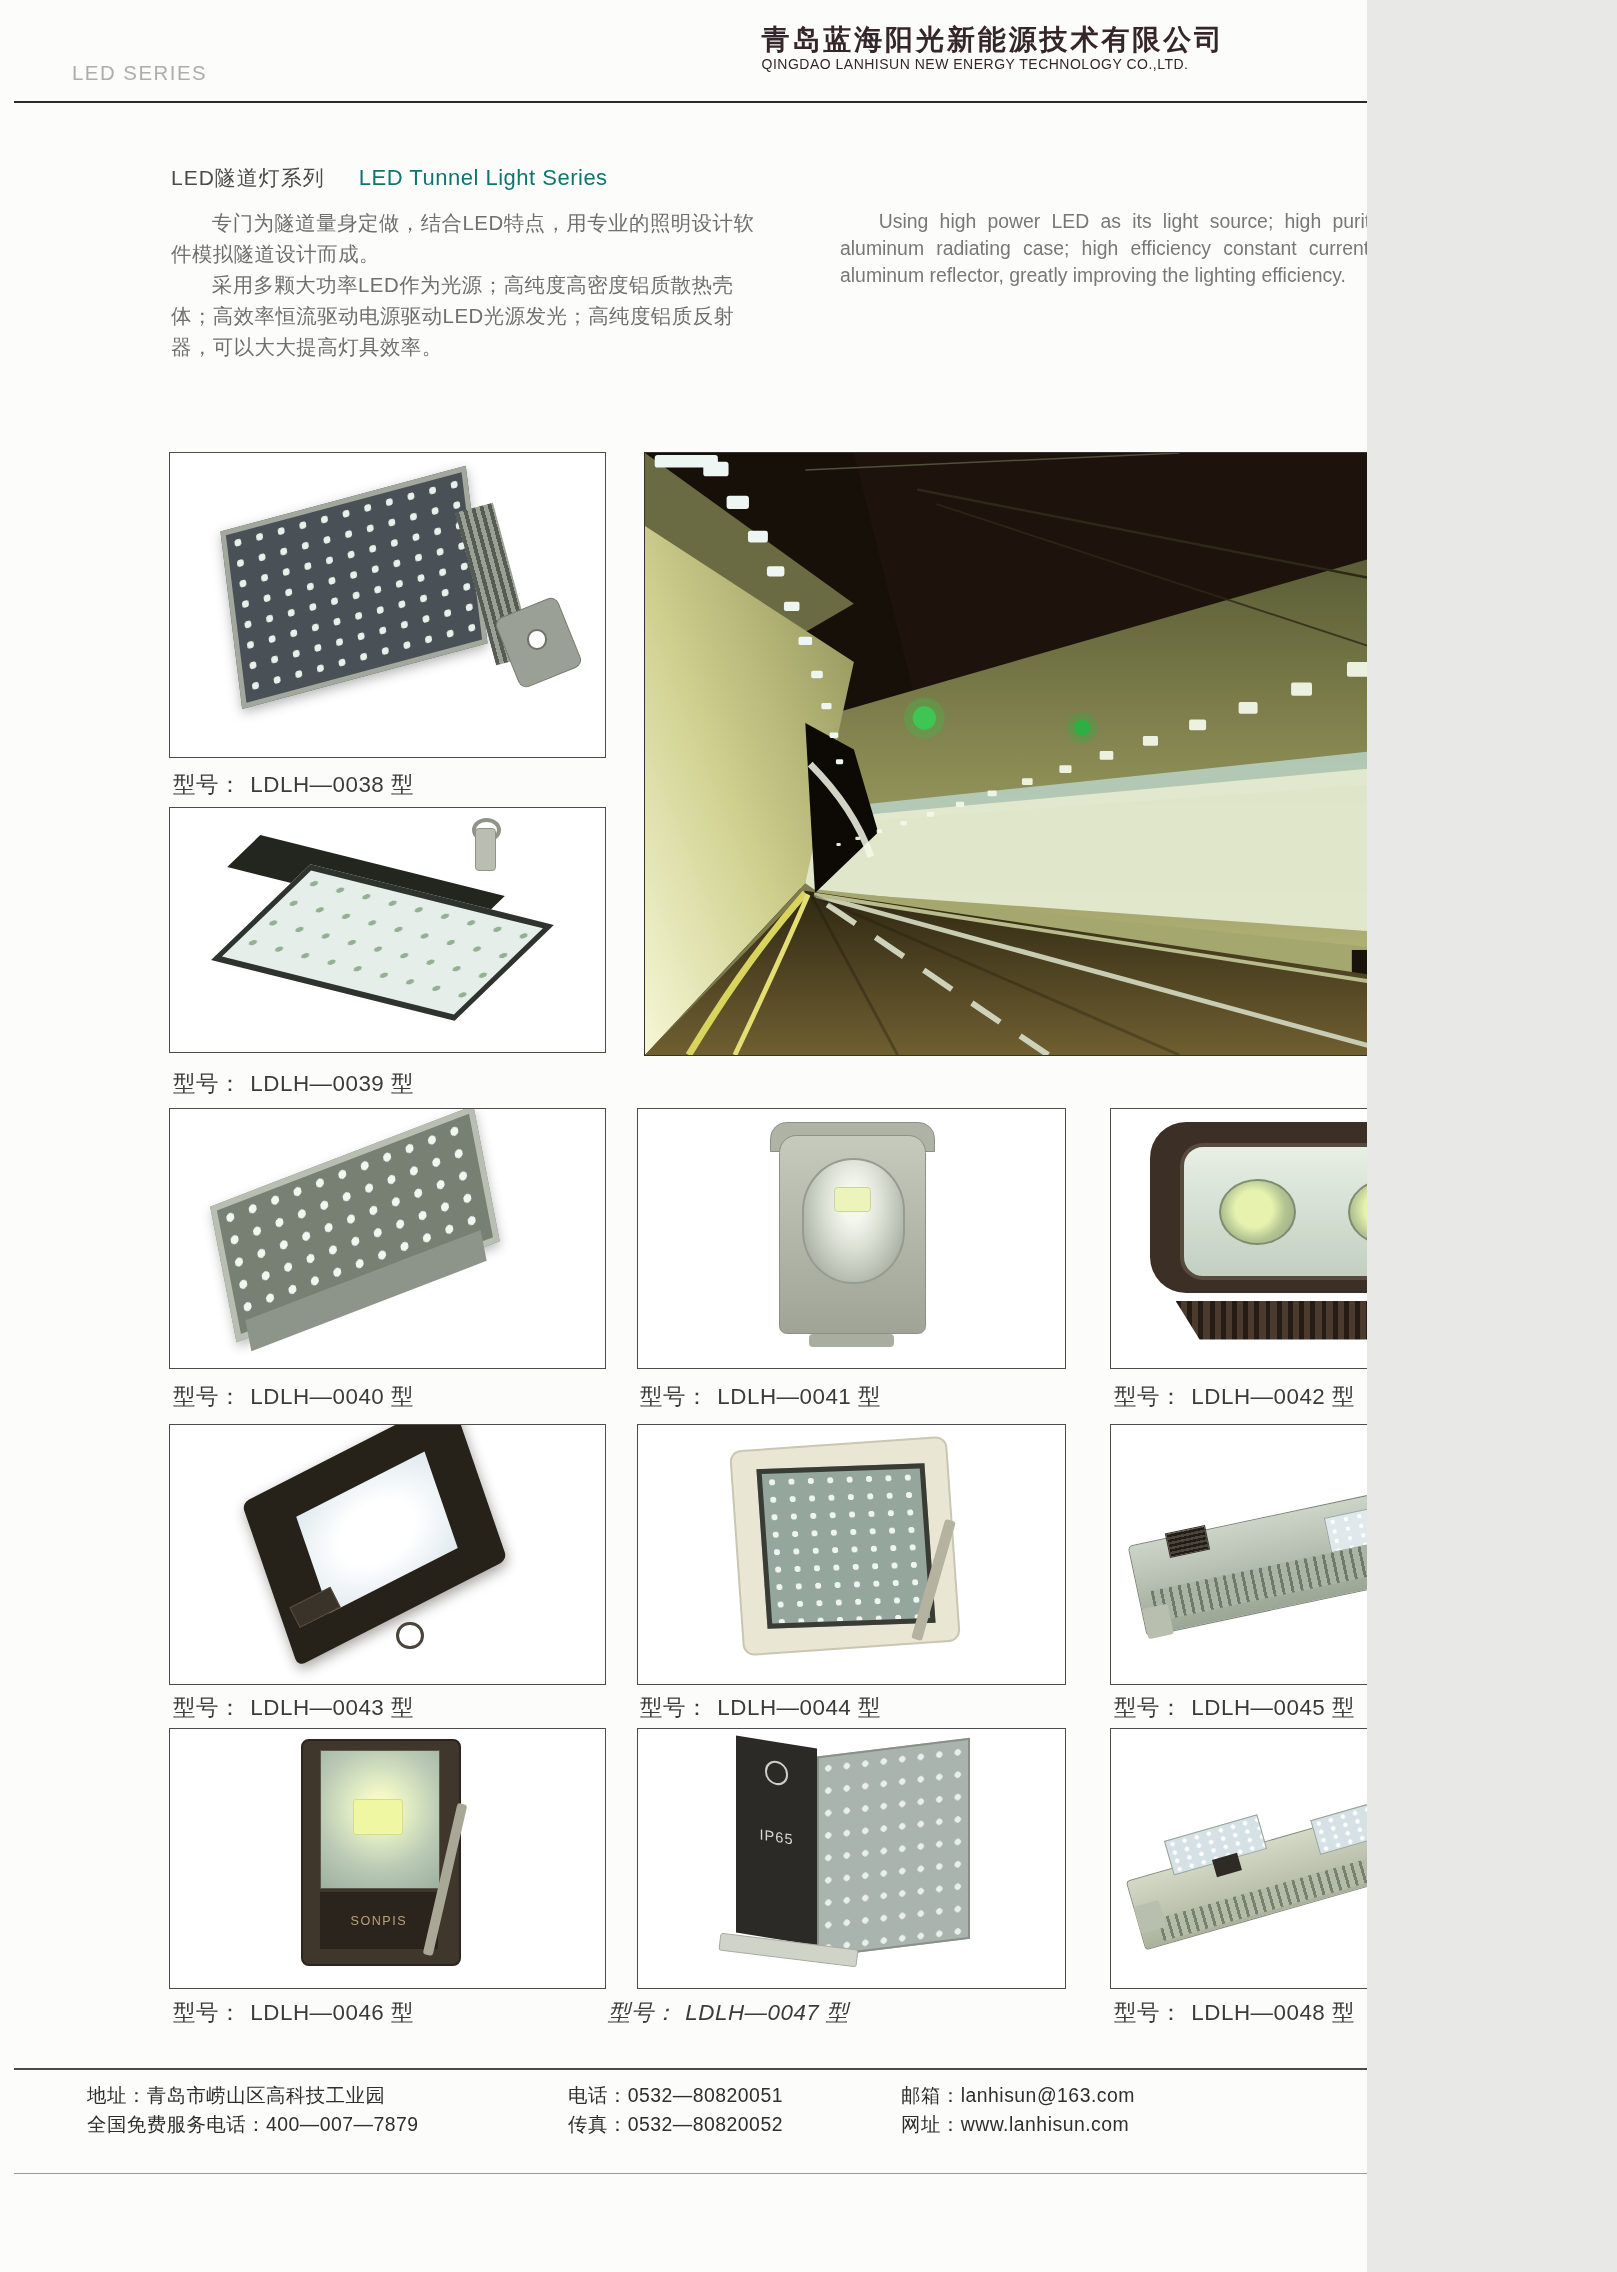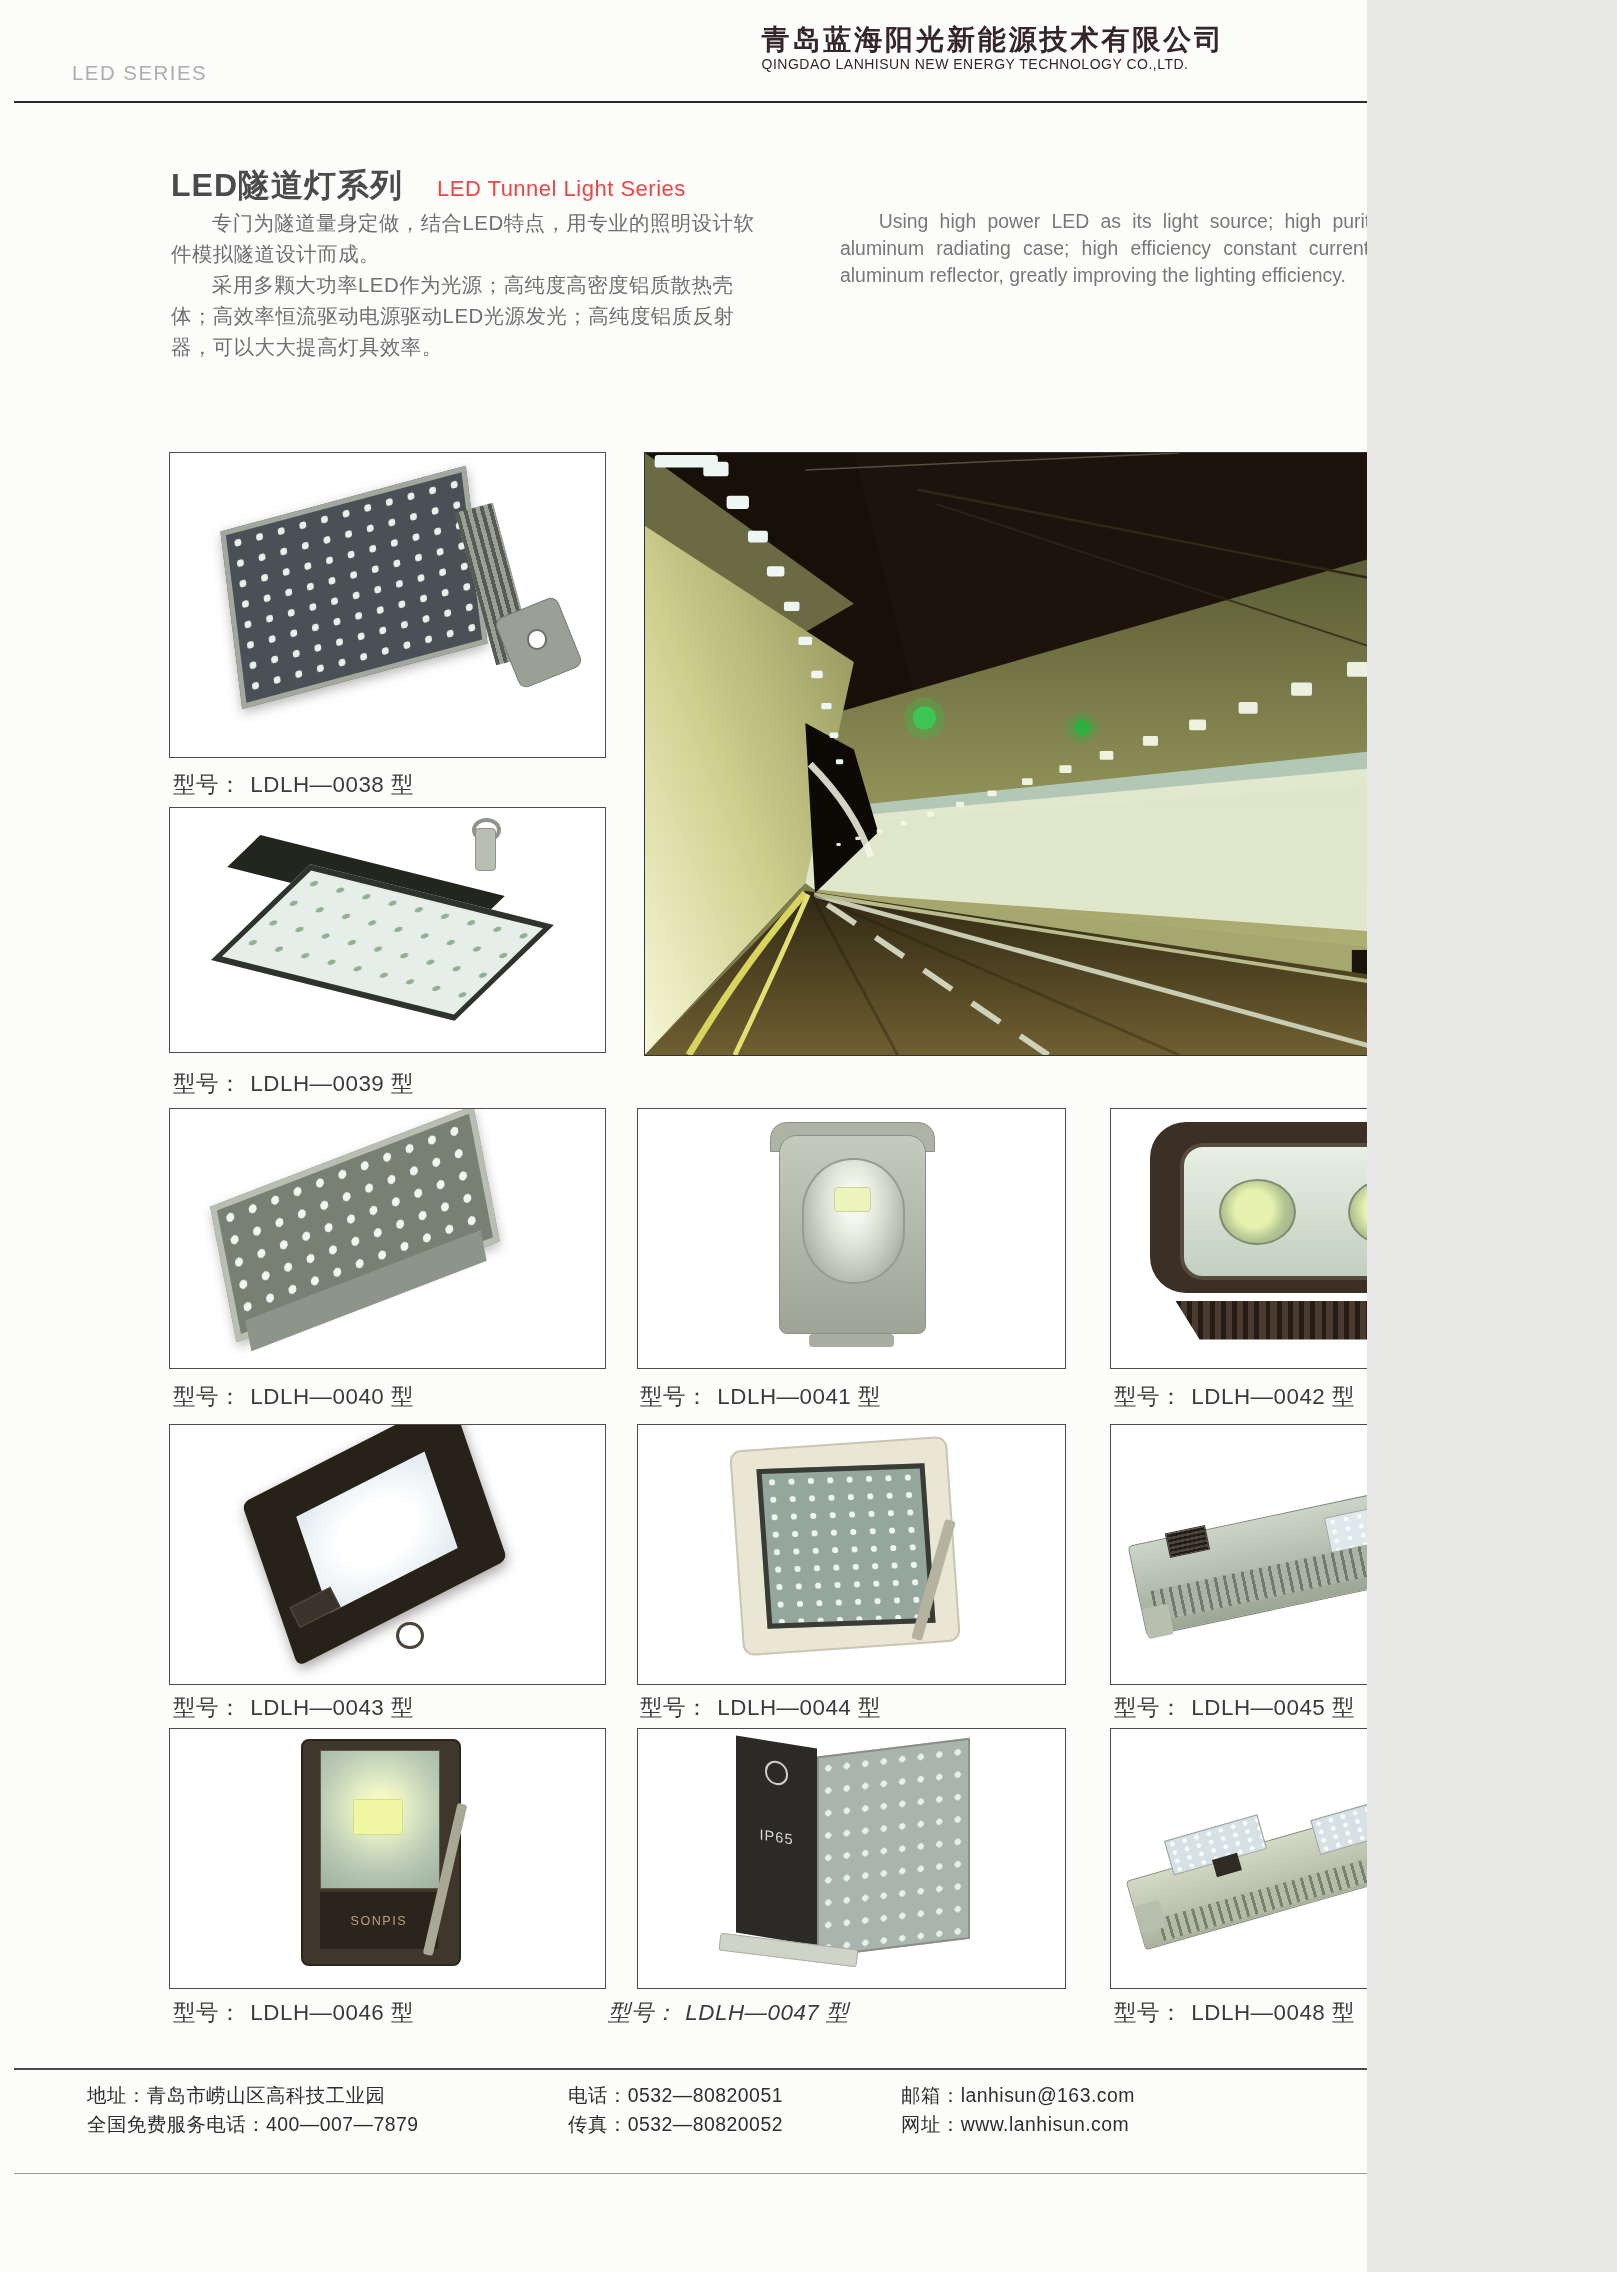--- a/index.html
+++ b/index.html
@@ -9,22 +9,22 @@
   }
   
   .series-label{position:absolute;left:72px;top:62px;font-size:20.4px;color:#adadad;letter-spacing:1.5px;}
   .company{position:absolute;right:142px;top:24px;text-align:left;color:#35262b;}
   .company-cn{font-size:28px;font-weight:bold;letter-spacing:2.9px;line-height:31px;}
   .company-en{font-size:14px;letter-spacing:0.5px;line-height:19.4px;}
   .logo{position:absolute;left:1481px;top:39px;width:59px;height:54px;}
   .header-rule{position:absolute;left:13.6px;top:101px;width:1604px;height:1.9px;background:#2b2b2b;}
   
   .title-row{position:absolute;left:171px;top:164px;display:flex;align-items:baseline;gap:34px;}
-  .title-cn{font-size:32px;font-weight:bold;color:#4b4b4b;letter-spacing:1px;}
-  .title-en{font-size:22px;color:#ef4444;letter-spacing:0.5px;}
+  .title-cn{font-size:21px;font-weight:normal;color:#4b4b4b;letter-spacing:1px;}
+  .title-en{font-size:22px;color:#0f766e;letter-spacing:0.5px;}
   .intro-cn{position:absolute;left:171px;top:208px;width:589px;font-size:20.4px;line-height:31px;color:#6f6f6f;letter-spacing:0.5px;}
   .intro-cn p{margin:0;text-indent:2em;}
   .intro-en{position:absolute;left:840px;top:208px;width:704px;font-size:19.4px;line-height:27px;color:#787878;text-align:justify;}
   .intro-en p{margin:0;text-indent:2em;}
   
   .cell{position:absolute;background:#fff;border:1.5px solid #4c4c4c;overflow:hidden;}
   .model-label{position:absolute;font-size:22.4px;color:#3b3b3b;letter-spacing:0.5px;white-space:nowrap;}
   .model-label .code{margin:0 6.8px 0 8.7px;}
   
   .tunnel{position:absolute;left:644px;top:452px;width:906px;height:602px;border:1px solid #333;overflow:hidden;background:#171009;}

